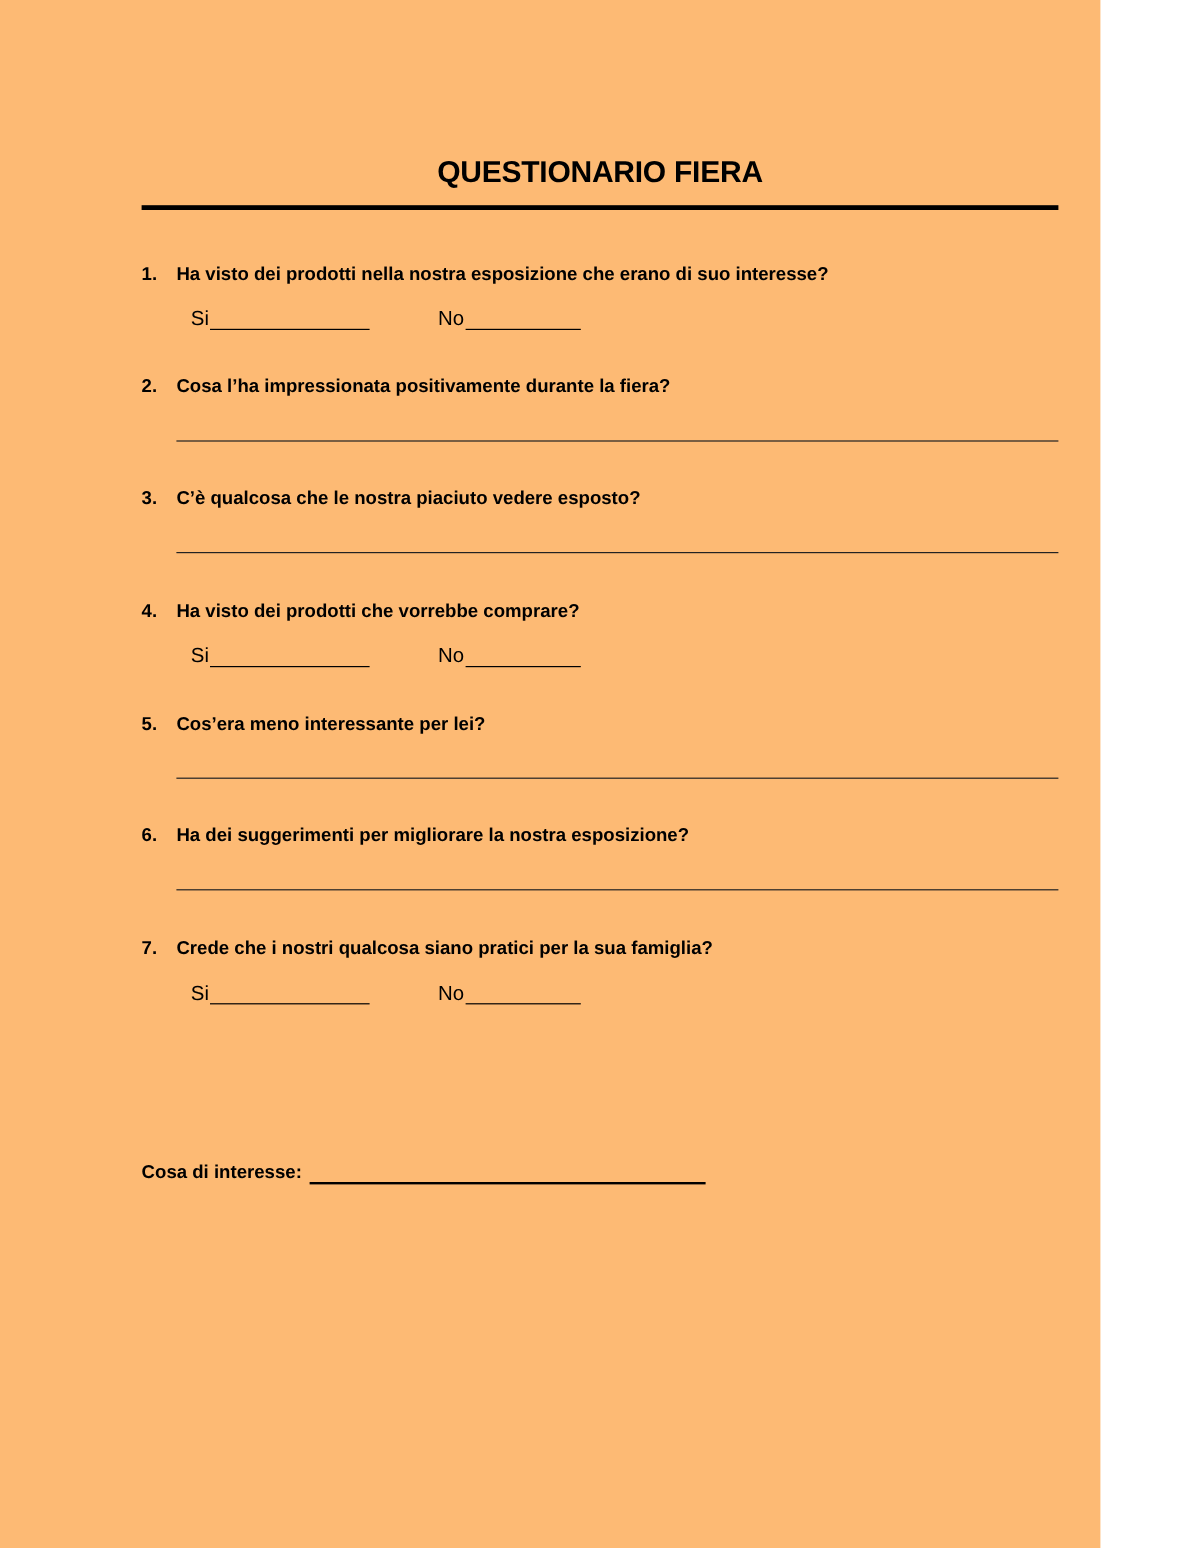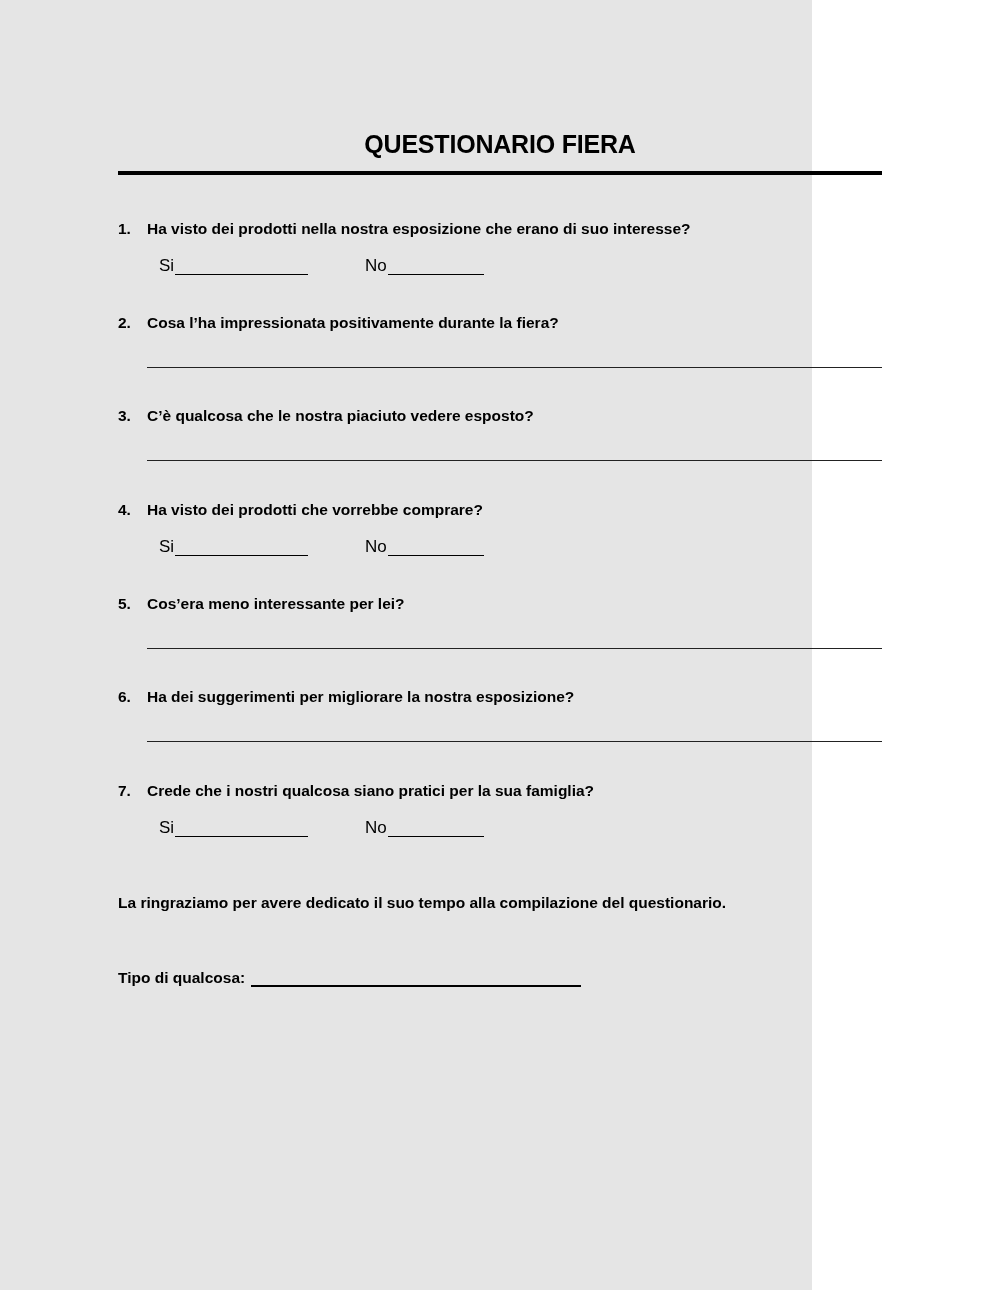--- a/index.html
+++ b/index.html
@@ -10,22 +10,22 @@
       overflow: hidden;
     }
     body {
       position: relative;
       font-family: "Liberation Sans", sans-serif;
       color: #000000;
     }
     .page {
       position: absolute;
       left: 0; top: 0;
-      width: 812px; height: 1290px;
-      background: #e5e5e5;
+      width: 917px; height: 1290px;
+      background: #fdba74;
     }
     .title {
       position: absolute;
       left: 118px;
       width: 764px;
       top: 128px;
       text-align: center;
       font-weight: bold;
       font-size: 25px;
       line-height: 32px;
@@ -183,21 +183,20 @@
     <div class="opt" style="left:0;">
       <span class="opt-label">Si</span>
       <span class="blank" style="width:133px;"></span>
     </div>
     <div class="opt" style="left:206px;">
       <span class="opt-label">No</span>
       <span class="blank" style="width:96px;"></span>
     </div>
   </div>
 
-  <div class="closing" style="top:894px;">La ringraziamo per avere dedicato il suo tempo alla compilazione del questionario.</div>
 
 
   <div class="field-row" style="top:969px;">
-    <span>Tipo di qualcosa:</span>
+    <span>Cosa di interesse:</span>
     <span class="field-line" style="width:330px;"></span>
   </div>
 
 </div>
 
 </body></html>

